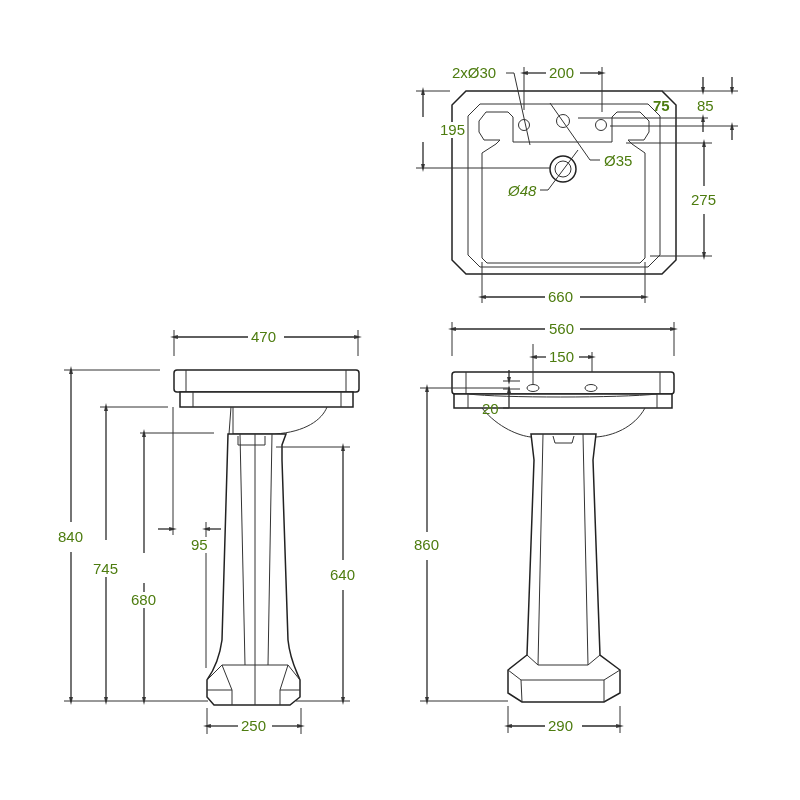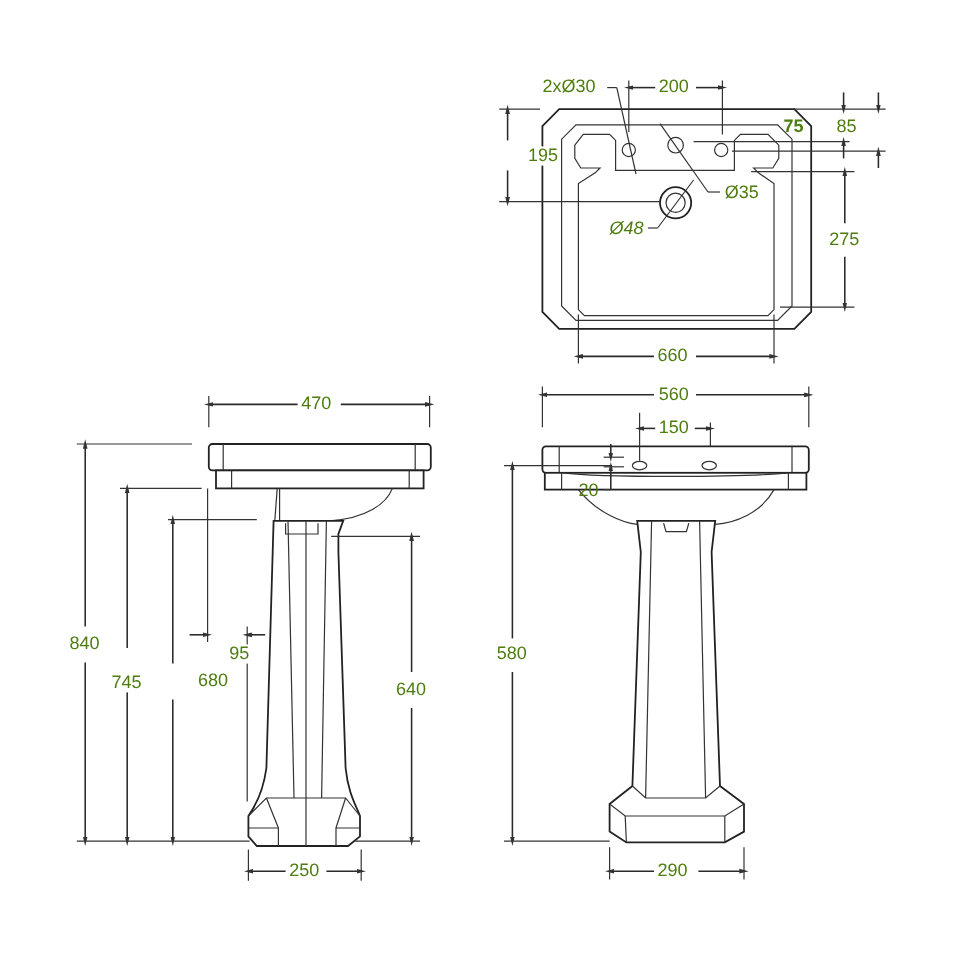--- a/index.html
+++ b/index.html
@@ -189,23 +189,23 @@
 <span class="lbl nobg" style="left:696px;top:98px;">85</span>
 <span class="lbl" style="left:409px;top:122px;margin-left:30px;">195</span>
 <span class="lbl nobg" style="left:603px;top:153px;">Ø35</span>
 <span class="lbl nobg" style="left:507px;top:183px;font-style:italic;">Ø48</span>
 <span class="lbl" style="left:690px;top:192px;">275</span>
 <span class="lbl" style="left:547px;top:289px;">660</span>
 
 <span class="lbl" style="left:250px;top:329px;">470</span>
 <span class="lbl" style="left:57px;top:529px;">840</span>
 <span class="lbl" style="left:92px;top:547px;margin-top:14px;">745</span>
-<span class="lbl" style="left:130px;top:560px;margin-left:34px;">680</span>
+<span class="lbl" style="left:130px;top:592px;">680</span>
 <span class="lbl" style="left:190px;top:521px;margin-top:16px;">95</span>
 <span class="lbl" style="left:329px;top:567px;">640</span>
 <span class="lbl" style="left:240px;top:718px;">250</span>
 
 <span class="lbl" style="left:548px;top:321px;">560</span>
 <span class="lbl" style="left:548px;top:349px;">150</span>
 <span class="lbl nobg" style="left:481px;top:401px;">20</span>
-<span class="lbl" style="left:413px;top:537px;">580</span>
+<span class="lbl" style="left:413px;top:537px;">860</span>
 <span class="lbl" style="left:547px;top:718px;">290</span>
 </div>
 
 </body></html>

